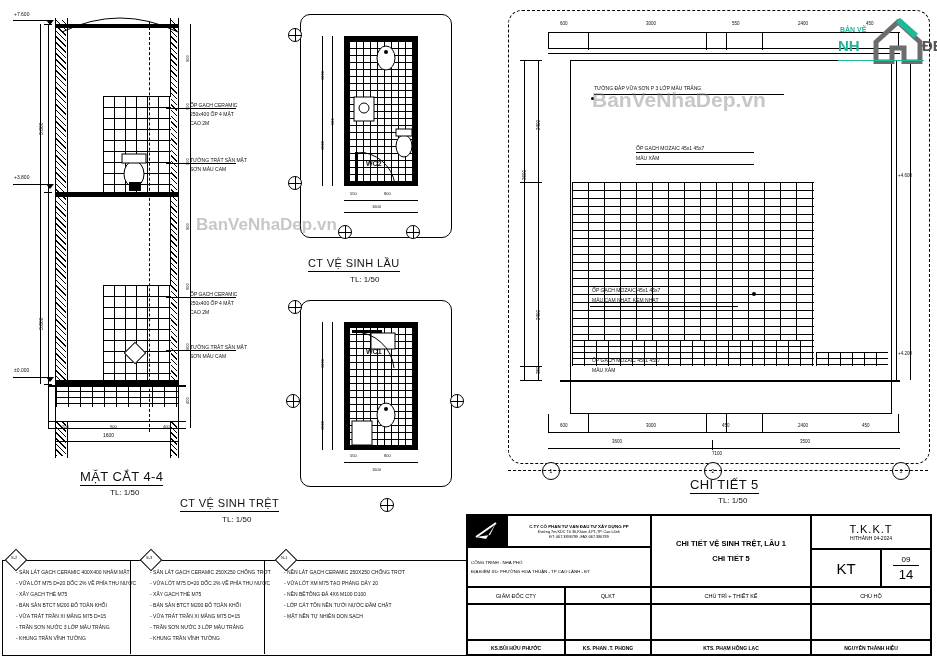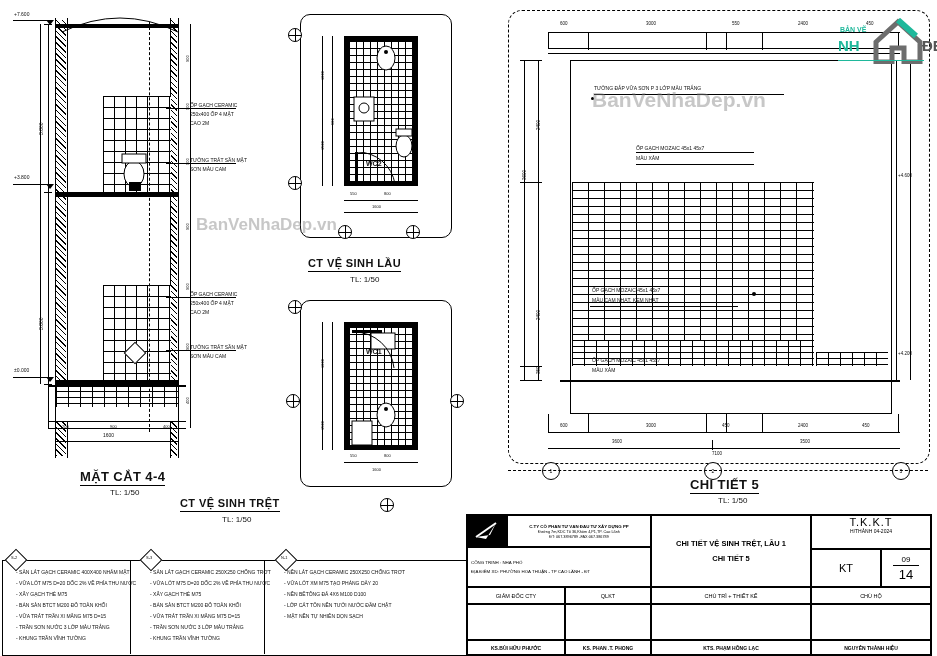--- a/index.html
+++ b/index.html
@@ -20,21 +20,21 @@
   .t7{font-size:7px;}
   .t8{font-size:8px;}
   .t11{font-size:11px;}
   .t13{font-size:13px;}
   .t15{font-size:15px;}
   .b{font-weight:bold;}
   .vert{transform:rotate(-90deg);transform-origin:0 0;}
   .ctr{text-align:center;}
 
   
-  .dtitle{font-weight:bold;letter-spacing:.4px;}
+  .dtitle{font-weight:normal;letter-spacing:.4px;}
   .dtitle-u{border-bottom:1.6px solid #000;padding-bottom:1px;}
 
   
   .tilegrid{position:absolute;
     background-image:
       repeating-linear-gradient(to right, #000 0 1px, transparent 1px 11px),
       repeating-linear-gradient(to bottom, #000 0 1px, transparent 1px 11px);
     background-color:#fff;}
   .tilegrid-s{position:absolute;
     background-image:
@@ -481,27 +481,27 @@
       </div>
     </div>
 
     <div class="cell" style="left:184px;top:0;width:160px;height:72px;
          flex-direction:column;justify-content:center;">
       <div class="b" style="font-size:7.5px;">CHI TIẾT VỆ SINH TRỆT, LẦU 1</div>
       <div class="b" style="font-size:7.5px;margin-top:6px;">CHI TIẾT 5</div>
     </div>
 
     <div class="cell" style="left:344px;top:0;width:120px;height:34px;
-         flex-direction:column;justify-content:flex-start;">
+         flex-direction:column;justify-content:center;">
       <div style="font-size:11px;letter-spacing:1px;">T.K.K.T</div>
       <div style="font-size:5px;">H/THÀNH 04-2024</div>
     </div>
 
     <div class="cell" style="left:344px;top:34px;width:70px;height:38px;">
-      <span style="font-size:11px;">KT</span>
+      <span style="font-size:15px;">KT</span>
     </div>
     <div class="cell" style="left:414px;top:34px;width:50px;height:38px;
          flex-direction:column;justify-content:center;">
       <div style="font-size:8px;">09</div>
       <div style="width:26px;height:1px;background:#000;margin:1px 0;"></div>
       <div style="font-size:13px;">14</div>
     </div>
 
     <div class="cell" style="left:0;top:72px;width:98px;height:17px;">
       <span style="font-size:5.5px;">GIÁM ĐỐC CTY</span>

